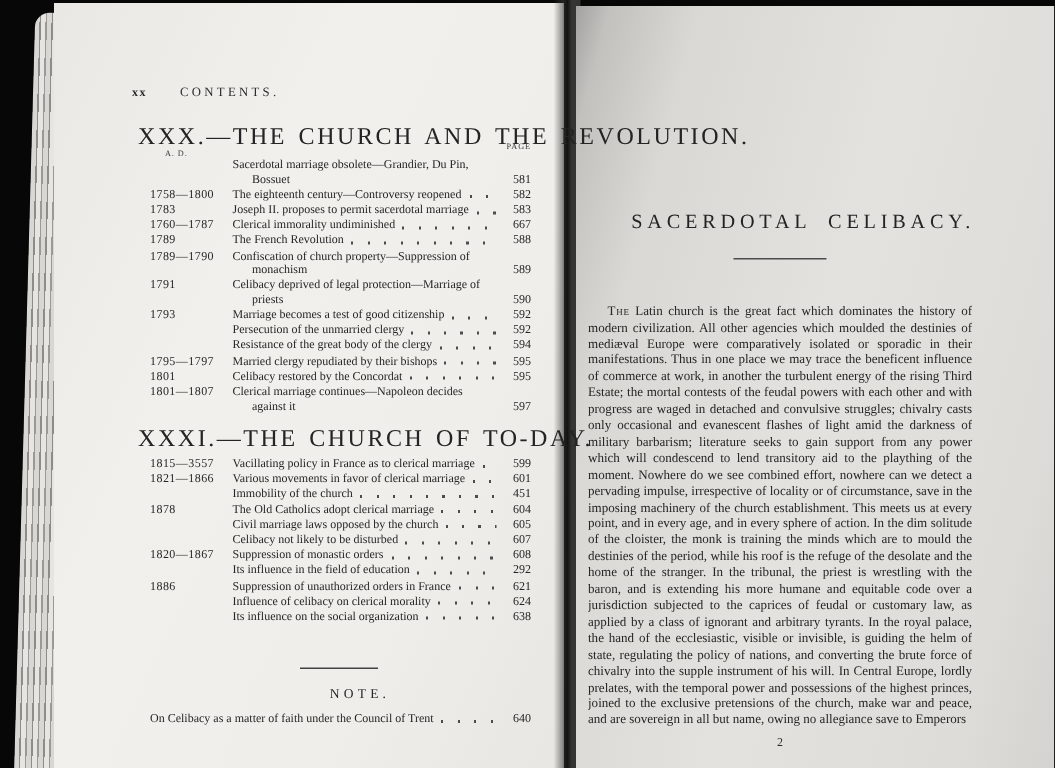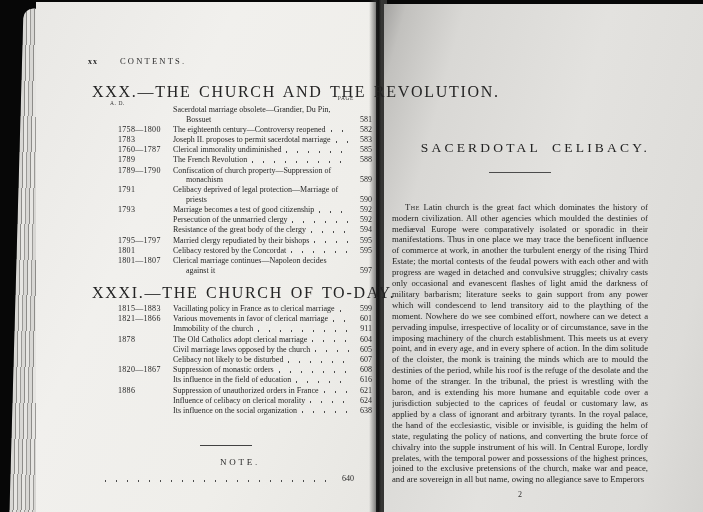--- a/index.html
+++ b/index.html
@@ -23,21 +23,21 @@
   #folio-left{left:88px;top:57px;font-size:8px;font-weight:bold;letter-spacing:1px;color:#2a2a2a;}
   #running-head{left:120px;top:56px;width:240px;text-align:left;font-size:8.5px;letter-spacing:2.2px;color:#2c2c2c;white-space:pre;}
   .chapter-heading{position:absolute;left:92px;width:268px;text-align:center;font-size:16px;
       letter-spacing:1.7px;word-spacing:2px;color:#242424;white-space:pre;}
   #heading-xxx{top:83px;}
   #heading-xxxi{top:284px;}
   .col-label{position:absolute;font-size:5.5px;letter-spacing:.6px;color:#3a3a3a;}
   #col-ad{left:110px;top:100px;}
   #col-page{left:326px;top:95px;width:28px;text-align:right;}
   
-  .toc{position:absolute;left:100px;width:254px;font-size:8px;color:#262626;margin-left:18px;}
+  .toc{position:absolute;left:100px;width:254px;font-size:8px;color:#262626;}
   #toc-1{top:105px;}
   #toc-2{top:304px;}
   .toc-row{display:flex;align-items:stretch;line-height:9.6px;margin-bottom:.6px;}
   .toc-date{flex:none;width:55px;letter-spacing:.3px;align-self:flex-start;}
   .toc-text{flex:0 1 auto;padding-left:13px;text-indent:-13px;min-width:0;}
   .toc-leader{flex:1 1 0;min-width:0;height:2px;align-self:flex-end;margin:0 3px 2px 5px;
       background:repeating-linear-gradient(to right,#4c4c4c 0 1.4px,transparent 1.4px 11px);}
   .toc-page{flex:none;width:20px;text-align:right;align-self:flex-end;}
   
   .rule{position:absolute;height:1px;background:#424242;}
@@ -90,21 +90,21 @@
         <span class="toc-date">1783</span>
         <span class="toc-text">Joseph II. proposes to permit sacerdotal marriage</span>
         <span class="toc-leader"></span>
         <span class="toc-page">583</span>
       </div>
 
       <div class="toc-row">
         <span class="toc-date">1760—1787</span>
         <span class="toc-text">Clerical immorality undiminished</span>
         <span class="toc-leader"></span>
-        <span class="toc-page">585</span>
+        <span class="toc-page">667</span>
       </div>
 
       <div class="toc-row">
         <span class="toc-date">1789</span>
         <span class="toc-text">The French Revolution</span>
         <span class="toc-leader"></span>
         <span class="toc-page">588</span>
       </div>
 
       <div class="toc-row">
@@ -162,38 +162,38 @@
         <span class="toc-leader"></span>
         <span class="toc-page">597</span>
       </div>
     </div>
 
   <div class="chapter-heading" id="heading-xxxi">XXXI.—THE CHURCH OF TO-DAY.</div>
 
   <div class="toc" id="toc-2">
 
       <div class="toc-row">
-        <span class="toc-date">1815—1883</span>
+        <span class="toc-date">1815—3557</span>
         <span class="toc-text">Vacillating policy in France as to clerical marriage</span>
         <span class="toc-leader"></span>
         <span class="toc-page">599</span>
       </div>
 
       <div class="toc-row">
         <span class="toc-date">1821—1866</span>
         <span class="toc-text">Various movements in favor of clerical marriage</span>
         <span class="toc-leader"></span>
         <span class="toc-page">601</span>
       </div>
 
       <div class="toc-row">
         <span class="toc-date"></span>
         <span class="toc-text">Immobility of the church</span>
         <span class="toc-leader"></span>
-        <span class="toc-page">911</span>
+        <span class="toc-page">451</span>
       </div>
 
       <div class="toc-row">
         <span class="toc-date">1878</span>
         <span class="toc-text">The Old Catholics adopt clerical marriage</span>
         <span class="toc-leader"></span>
         <span class="toc-page">604</span>
       </div>
 
       <div class="toc-row">
@@ -215,21 +215,21 @@
         <span class="toc-text">Suppression of monastic orders</span>
         <span class="toc-leader"></span>
         <span class="toc-page">608</span>
       </div>
 
 
       <div class="toc-row">
         <span class="toc-date"></span>
         <span class="toc-text">Its influence in the field of education</span>
         <span class="toc-leader"></span>
-        <span class="toc-page">616</span>
+        <span class="toc-page">292</span>
       </div>
 
       <div class="toc-row">
         <span class="toc-date">1886</span>
         <span class="toc-text">Suppression of unauthorized orders in France</span>
         <span class="toc-leader"></span>
         <span class="toc-page">621</span>
       </div>
 
       <div class="toc-row">
@@ -244,20 +244,21 @@
         <span class="toc-text">Its influence on the social organization</span>
         <span class="toc-leader"></span>
         <span class="toc-page">638</span>
       </div>
     </div>
 
   <div class="rule" id="rule-note"></div>
   <div class="txt" id="note-heading">NOTE.</div>
   <div id="note-entry">
     <div class="toc-row">
+      <span class="toc-text">On Celibacy as a matter of faith under the Council of Trent</span>
       <span class="toc-leader"></span>
       <span class="toc-page">640</span>
     </div>
   </div>
 
   <div class="txt" id="main-title">SACERDOTAL CELIBACY.</div>
   <div class="rule" id="rule-title"></div>
   <p id="body-par"><span id="lead-word">The</span><span> Latin church is the great fact which dominates the history of modern civilization.  All other agencies which moulded the destinies of mediæval Europe were comparatively isolated or sporadic in their manifestations.  Thus in one place we may trace the beneficent influence of commerce at work, in another the turbulent energy of the rising Third Estate; the mortal contests of the feudal powers with each other and with progress are waged in detached and convulsive struggles; chivalry casts only occasional and evanescent flashes of light amid the darkness of military barbarism; literature seeks to gain support from any power which will condescend to lend transitory aid to the plaything of the moment.  Nowhere do we see combined effort, nowhere can we detect a pervading impulse, irrespective of locality or of circumstance, save in the imposing machinery of the church establishment.  This meets us at every point, and in every age, and in every sphere of action.  In the dim solitude of the cloister, the monk is training the minds which are to mould the destinies of the period, while his roof is the refuge of the desolate and the home of the stranger.  In the tribunal, the priest is wrestling with the baron, and is extending his more humane and equitable code over a jurisdiction subjected to the caprices of feudal or customary law, as applied by a class of ignorant and arbitrary tyrants.  In the royal palace, the hand of the ecclesiastic, visible or invisible, is guiding the helm of state, regulating the policy of nations, and converting the brute force of chivalry into the supple instrument of his will.  In Central Europe, lordly prelates, with the temporal power and possessions of the highest princes, joined to the exclusive pretensions of the church, make war and peace, and are sovereign in all but name, owing no allegiance save to Emperors</span></p>
   <div class="txt" id="folio-right">2</div>
 

